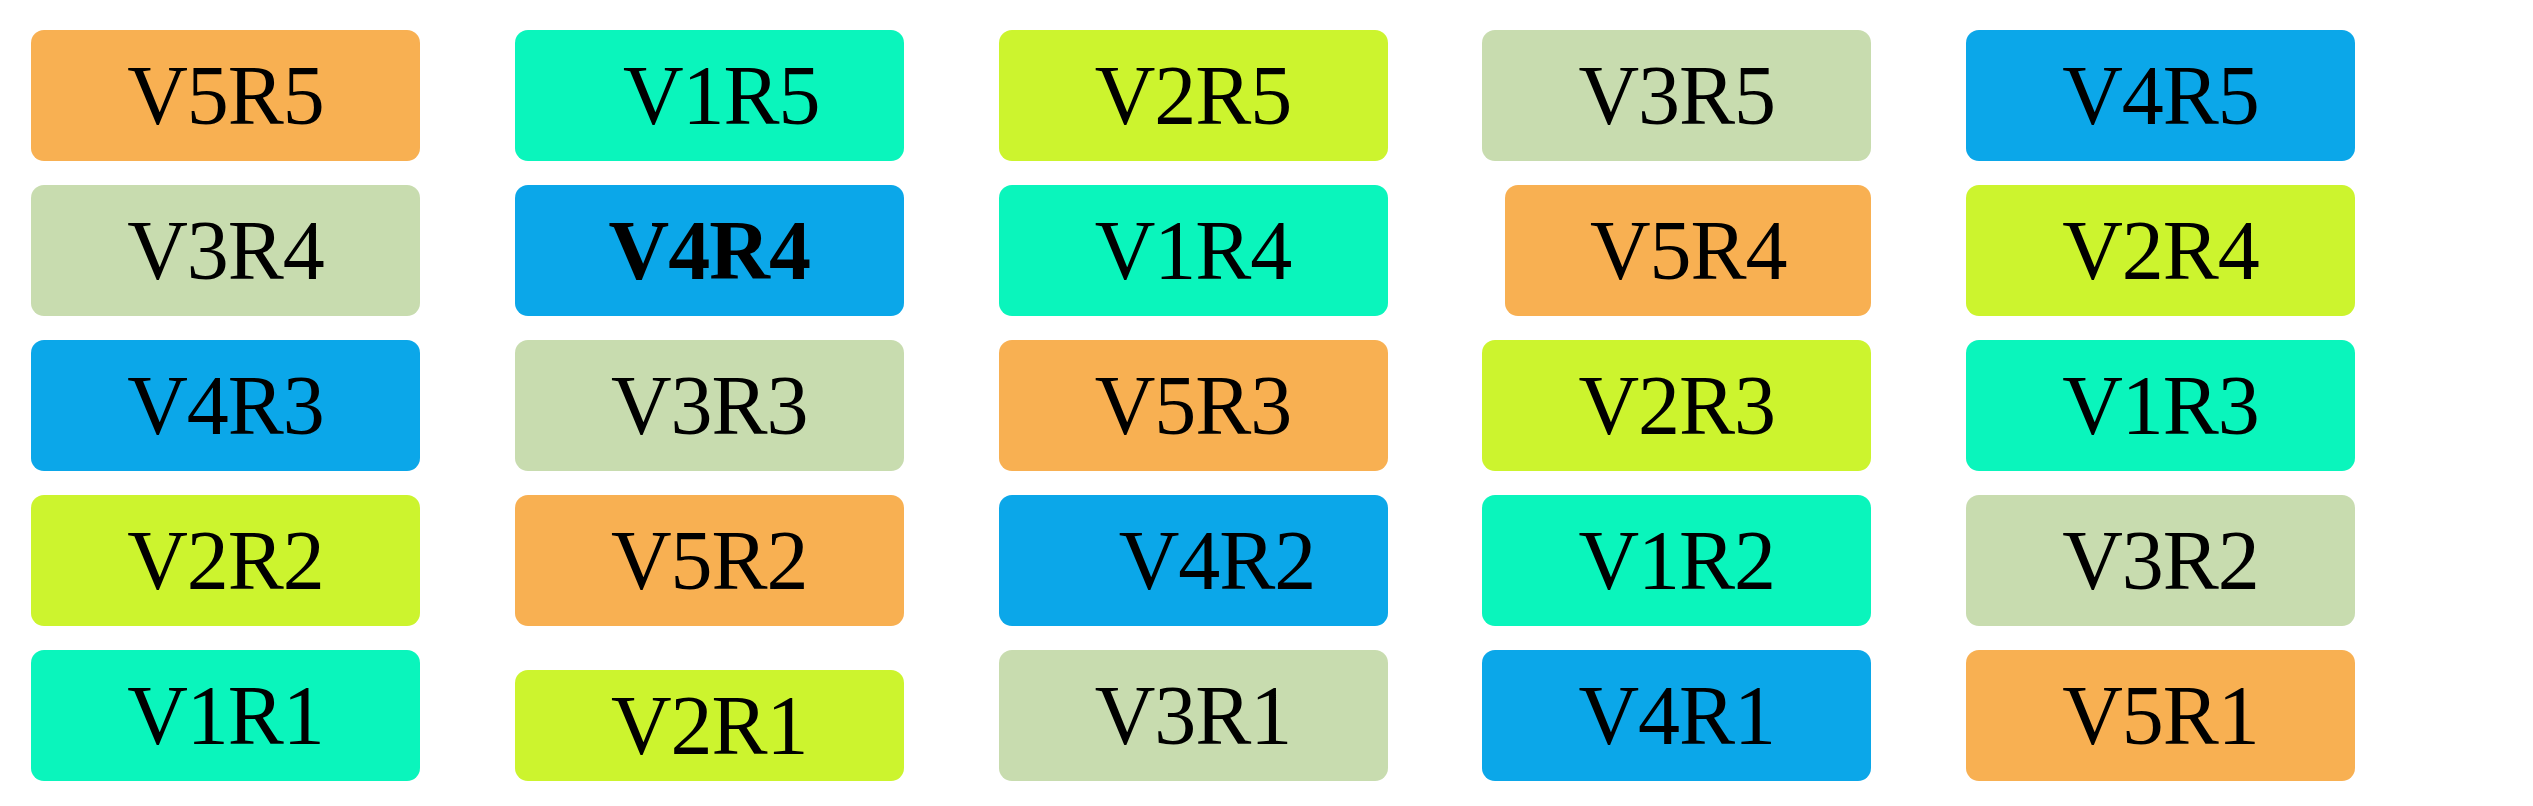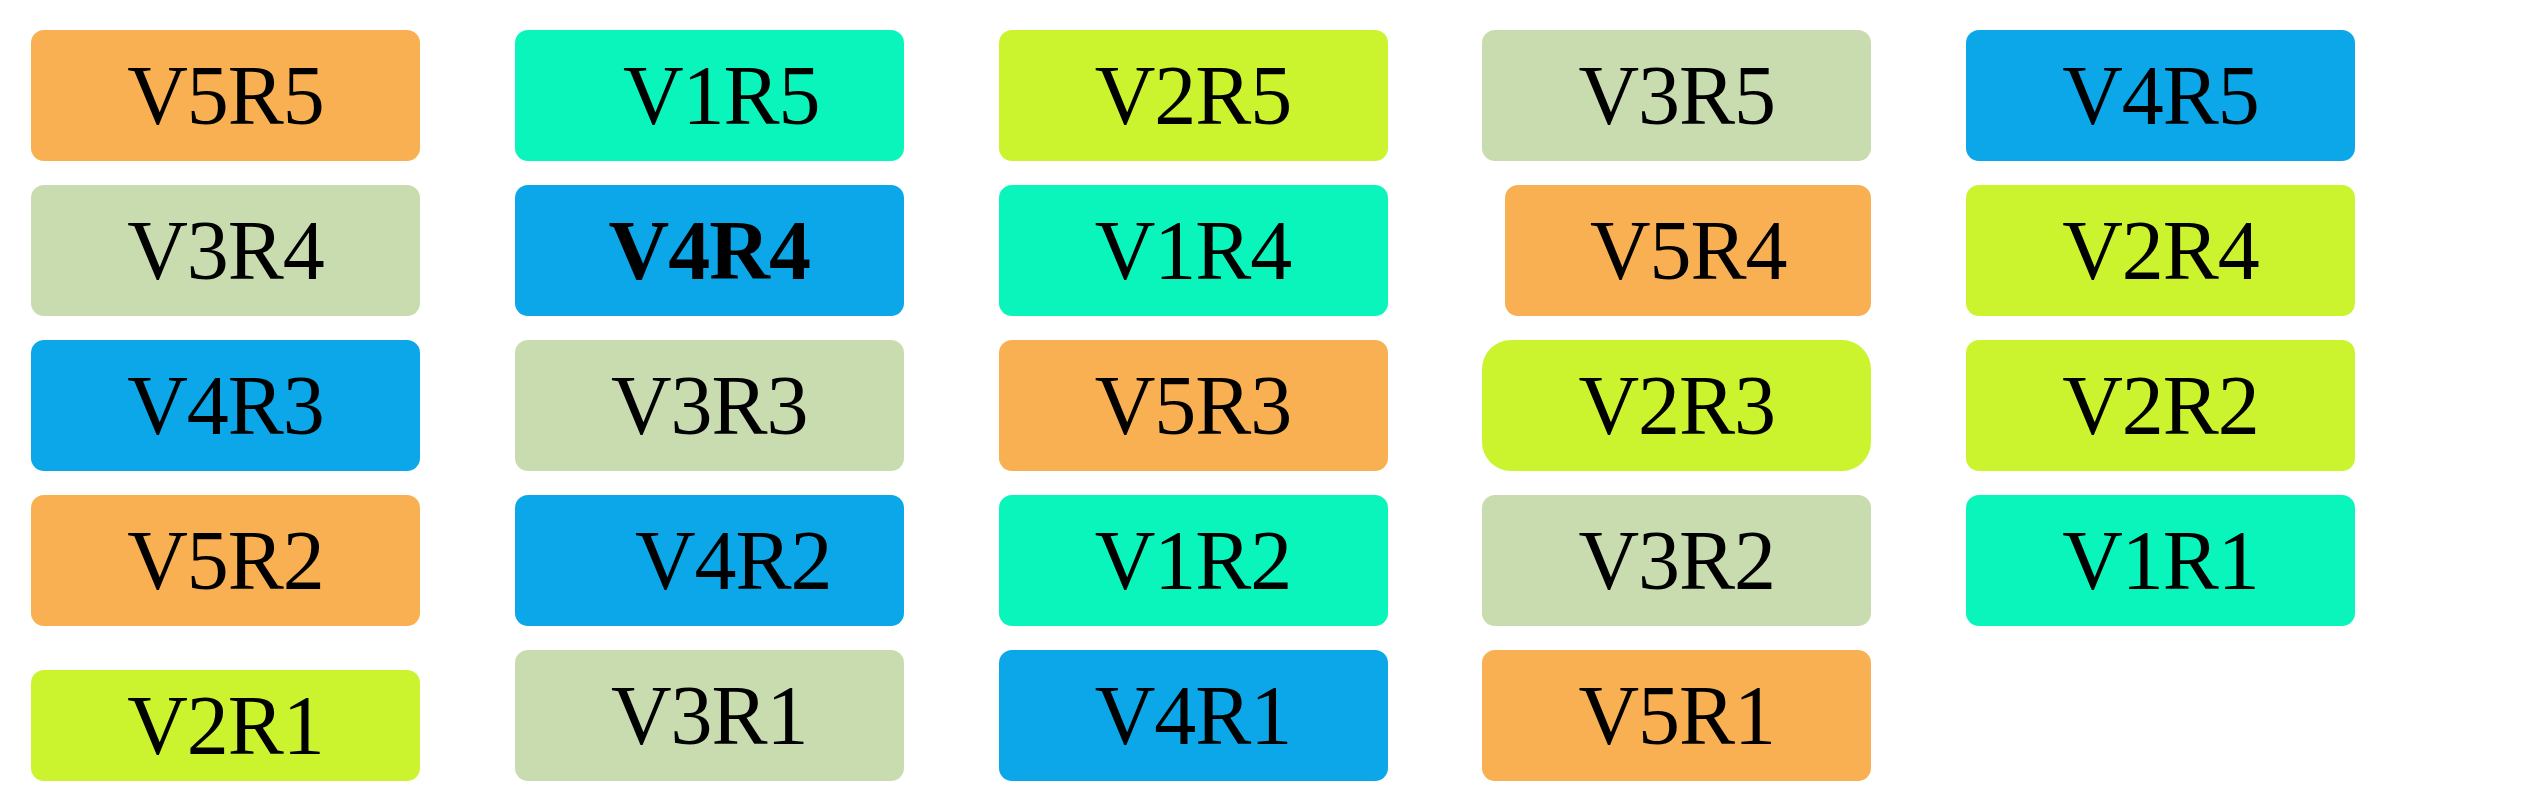--- a/index.html
+++ b/index.html
@@ -42,21 +42,22 @@
     <div class="cell" style="background: rgb(200, 220, 175); color: rgb(0, 0, 0);">V3R5</div>
     <div class="cell" style="background: rgb(11, 167, 233); color: rgb(0, 0, 0);">V4R5</div>
     <div class="cell" style="background: rgb(200, 220, 175); color: rgb(0, 0, 0);">V3R4</div>
     <div class="cell" style="background: rgb(11, 167, 233); color: rgb(0, 0, 0); font-weight: bold;">V4R4</div>
     <div class="cell" style="background: rgb(10, 245, 188); color: rgb(0, 0, 0);">V1R4</div>
     <div class="cell" style="background: rgb(248, 176, 82); color: rgb(0, 0, 0); margin-left: 23px;">V5R4</div>
     <div class="cell" style="background: rgb(204, 244, 46); color: rgb(0, 0, 0);">V2R4</div>
     <div class="cell" style="background: rgb(11, 167, 233); color: rgb(0, 0, 0);">V4R3</div>
     <div class="cell" style="background: rgb(200, 220, 175); color: rgb(0, 0, 0);">V3R3</div>
     <div class="cell" style="background: rgb(248, 176, 82); color: rgb(0, 0, 0);">V5R3</div>
-    <div class="cell" style="background: rgb(204, 244, 46); color: rgb(0, 0, 0); border-radius: 29px;">V2R3</div>
+    <div class="cell" style="background: rgb(204, 244, 46); color: rgb(0, 0, 0);">V2R3</div>
+    <div class="cell" style="background: rgb(10, 245, 188); color: rgb(0, 0, 0);">V1R3</div>
     <div class="cell" style="background: rgb(204, 244, 46); color: rgb(0, 0, 0);">V2R2</div>
     <div class="cell" style="background: rgb(248, 176, 82); color: rgb(0, 0, 0);">V5R2</div>
     <div class="cell" style="background: rgb(11, 167, 233); color: rgb(0, 0, 0); padding-left: 48px;">V4R2</div>
     <div class="cell" style="background: rgb(10, 245, 188); color: rgb(0, 0, 0);">V1R2</div>
     <div class="cell" style="background: rgb(200, 220, 175); color: rgb(0, 0, 0);">V3R2</div>
     <div class="cell" style="background: rgb(10, 245, 188); color: rgb(0, 0, 0); text-align: center;">V1R1</div>
     <div class="cell" style="background: rgb(204, 244, 46); color: rgb(0, 0, 0); margin-top: 20px;">V2R1</div>
     <div class="cell" style="background: rgb(200, 220, 175); color: rgb(0, 0, 0);">V3R1</div>
     <div class="cell" style="background: rgb(11, 167, 233); color: rgb(0, 0, 0);">V4R1</div>
     <div class="cell" style="background: rgb(248, 176, 82); color: rgb(0, 0, 0);">V5R1</div>

